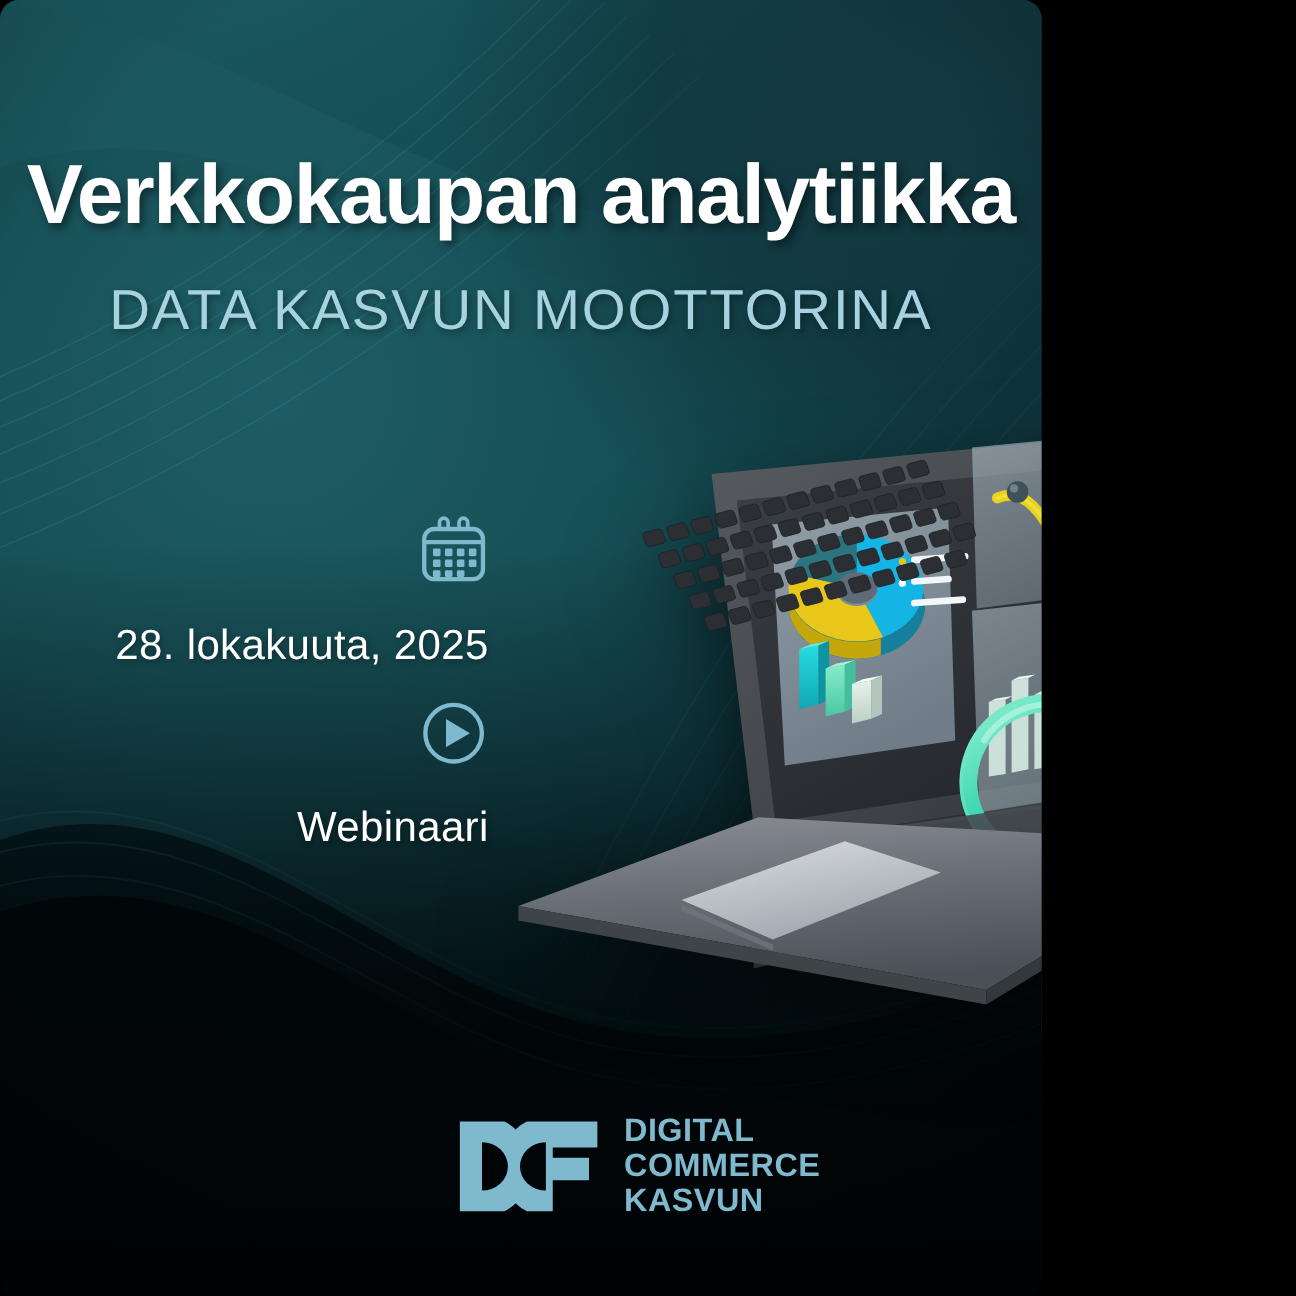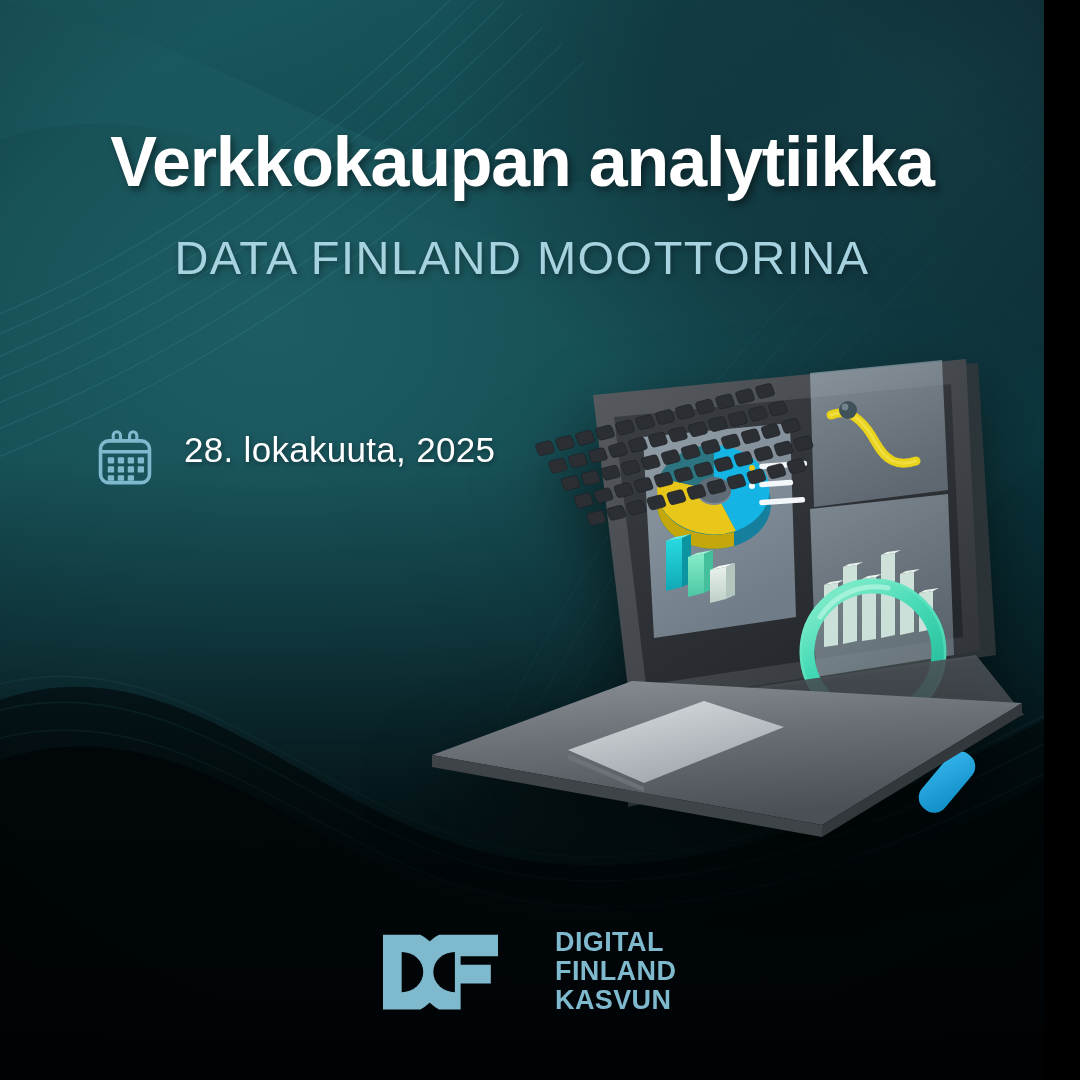--- a/index.html
+++ b/index.html
@@ -3,23 +3,24 @@
 <meta charset="utf-8">
 <style>
   html,body{margin:0;padding:0;background:#000;}
   body{
     font-family:"Liberation Sans", sans-serif;
     -webkit-font-smoothing:antialiased;
   }
 
   #poster{
     position:relative;
-    width:1044px;height:1080px;
+    width:868px;height:1080px;
     overflow:hidden;
     background:#0f172a;
+    border-radius:16px;
   }
 
   
   .bg-base{
     position:absolute;inset:0;
     background:
       radial-gradient(120% 95% at 26% 30%, #1e5d64 0%, #175057 28%, #103e46 52%, #0a2a31 72%, #051a20 88%, #020c10 100%);
   }
   .bg-topright{
     position:absolute;inset:0;
@@ -57,21 +58,21 @@
     line-height:1.1;
     text-shadow:2px 3px 6px rgba(0,0,0,.35);
     white-space:nowrap;
   }
 
   
   .details{
     position:absolute;left:96px;top:430px;
     display:flex;flex-direction:column;gap:24px;
   }
-  .detail-row{display:flex;align-items:flex-start;gap:30px;}
+  .detail-row{display:flex;align-items:flex-end;gap:30px;flex-direction:column;}
   .detail-icon{width:58px;height:58px;flex:0 0 58px;display:block;}
   .detail-text{
     color:#ffffff;font-size:35px;font-weight:400;letter-spacing:.3px;
     white-space:nowrap;text-shadow:1px 2px 5px rgba(0,0,0,.4);
   }
 
   
   .laptop-wrap{
     position:absolute;left:418px;top:355px;width:620px;height:500px;
   }
@@ -80,21 +81,21 @@
 
   
   .logo{
     position:absolute;left:383px;top:928px;
     display:flex;align-items:center;gap:22px;
   }
   .logo-mark{width:115px;height:82px;display:block;}
   .logo-words{
     display:flex;flex-direction:column;
     color:#7fb9cd;
-    font-size:27px;font-weight:700;letter-spacing:.4px;line-height:1.08;margin-left:35px;
+    font-size:27px;font-weight:700;letter-spacing:.4px;line-height:1.08;
   }
   .logo-words span{display:block;}
 </style>
 </head>
 <body>
 
 <div id="poster">
 
   <div class="bg-base"></div>
 
@@ -147,21 +148,21 @@
     </g>
     <path d="M0,760 C180,700 310,856 480,906 C672,962 880,880 1080,760 L1080,1080 L0,1080 Z" fill="#010507" opacity=".92"></path>
     <path d="M0,866 C190,812 330,944 520,984 C720,1026 900,982 1080,900 L1080,1080 L0,1080 Z" fill="#000204" opacity=".96"></path>
   </svg>
 
   <div class="bg-topright"></div>
   <div class="bg-bottomdark"></div>
   <div class="bg-vignette"></div>
 
   <div class="headline">Verkkokaupan analytiikka</div>
-  <div class="subhead">DATA FINLAND MOOTTORINA</div>
+  <div class="subhead">DATA KASVUN MOOTTORINA</div>
 
   <div class="details">
 
     <div class="detail-row">
       <svg class="detail-icon" viewBox="0 0 64 64">
         <rect x="5" y="12" width="54" height="46" rx="9" ry="9" fill="none" stroke="#7fb9cd" stroke-width="4"></rect>
         <path d="M5,24 H59" stroke="#7fb9cd" stroke-width="4" fill="none"></path>
         <path d="M19,12 V6 a4,4 0 0 1 8,0 V12" fill="none" stroke="#7fb9cd" stroke-width="3.4"></path>
         <path d="M37,12 V6 a4,4 0 0 1 8,0 V12" fill="none" stroke="#7fb9cd" stroke-width="3.4"></path>
         <g fill="#7fb9cd">
@@ -175,20 +176,27 @@
           <rect x="46" y="40" width="7" height="7" rx="1.3"></rect>
           <rect x="13" y="50" width="7" height="6" rx="1.3"></rect>
           <rect x="24" y="50" width="7" height="6" rx="1.3"></rect>
           <rect x="35" y="50" width="7" height="6" rx="1.3"></rect>
         </g>
       </svg>
       <div class="detail-text">28. lokakuuta, 2025</div>
     </div>
 
 
+    <div class="detail-row">
+      <svg class="detail-icon" viewBox="0 0 64 64">
+        <circle cx="32" cy="32" r="26" fill="none" stroke="#7fb9cd" stroke-width="4"></circle>
+        <path d="M25,19 L47,32 L25,45 Z" fill="#7fb9cd"></path>
+      </svg>
+      <div class="detail-text">Webinaari</div>
+    </div>
 
   </div>
 
   <div class="laptop-wrap">
     <svg class="laptop-svg" viewBox="0 0 620 500">
       <defs>
         <linearGradient id="lidOuter" x1="0" y1="0" x2="1" y2="1">
           <stop offset="0" stop-color="#585c60"></stop>
           <stop offset=".5" stop-color="#44484c"></stop>
           <stop offset="1" stop-color="#2e3236"></stop>
@@ -418,18 +426,18 @@
     <svg class="logo-mark" viewBox="0 0 160 112">
 
       <path d="M0,4 H52 A46,52 0 0 1 80,56 A46,52 0 0 1 52,108 H0 Z" fill="#7fb9cd"></path>
       <path d="M160,4 H78 A46,52 0 0 0 50,56 A46,52 0 0 0 78,108 H108 V72 H150 V46 H108 V34 H160 Z" fill="#7fb9cd"></path>
 
       <path d="M26,28 A30,28 0 0 1 26,84 Z" fill="#010507"></path>
       <path d="M100,28 A30,28 0 0 0 100,84 Z" fill="#010507"></path>
     </svg>
     <div class="logo-words">
       <span>DIGITAL</span>
-      <span>FINLAND</span>
+      <span>COMMERCE</span>
       <span>KASVUN</span>
     </div>
   </div>
 
 </div>
 
 </body></html>

